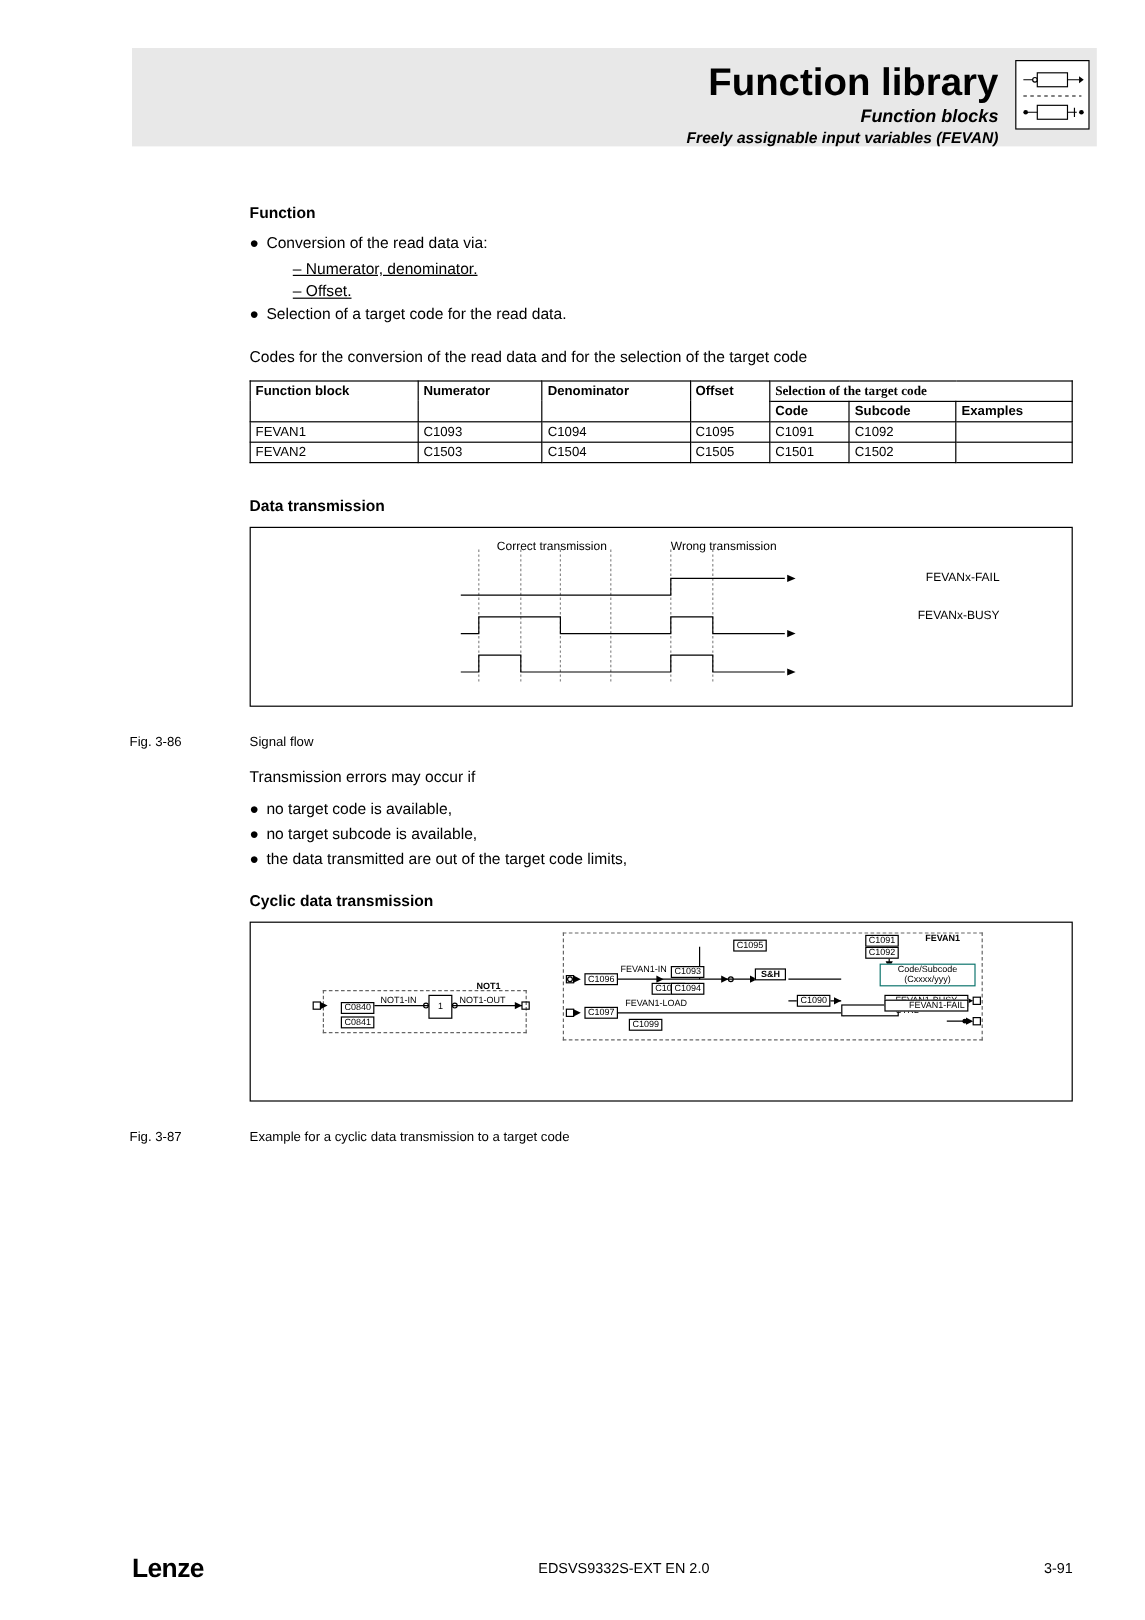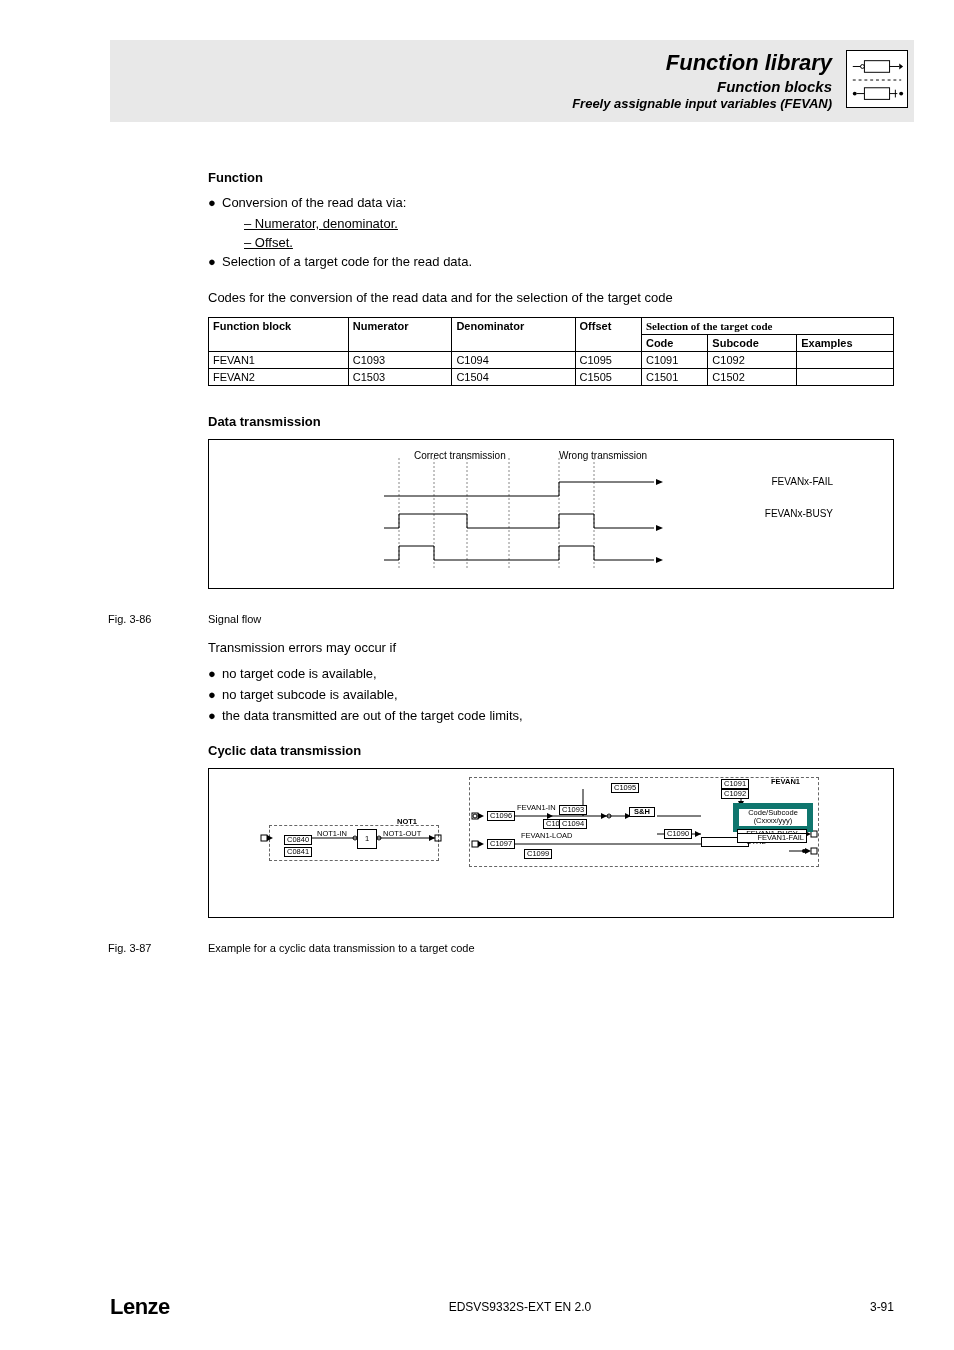--- a/index.html
+++ b/index.html
@@ -24,22 +24,21 @@
     width: 62px; height: 58px;
     border: 1px solid #000;
     background: #fff;
   }
   .header-text {
     position: absolute;
     right: 82px; top: 10px;
     text-align: right;
   }
   .header-title {
-    font-size: 22px;
-    font-style: italic;
+    font-size: 32px;
     font-weight: bold;
     font-family: Arial, sans-serif;
   }
   .header-sub1 { font-size: 15px; font-style: italic; font-weight: bold; margin-top: 2px;}
   .header-sub2 { font-size: 13px; font-style: italic; font-weight: bold; margin-top: 1px;}
   .content {
     position: absolute;
     top: 170px;
     left: 208px;
     right: 60px;
@@ -296,21 +295,21 @@
     <div class="d2-box" style="left:315px; top:80px;">C1099</div>
     <div class="d2-box" style="left:350px; top:36px;">C1093</div>
     <div class="d2-box" style="left:350px; top:50px;">C1094</div>
     <div class="d2-box" style="left:402px; top:14px;">C1095</div>
     <div class="d2-box" style="left:420px; top:38px; font-weight:bold; width:26px; text-align:center;">S&amp;H</div>
     <div class="d2-box" style="left:455px; top:60px;">C1090</div>
     <div class="d2-box" style="left:492px; top:68px; font-weight:normal; width:30px; text-align:center;padding-left:44px;">CTRL</div>
 
     <div class="d2-box" style="left:512px; top:10px;">C1091</div>
     <div class="d2-box" style="left:512px; top:20px;">C1092</div>
-    <div class="d2-box" style="left:524px; top:34px; width:80px; text-align:center; border:6px solid #0f766e;">
+    <div class="d2-box" style="left:524px; top:34px; width:80px; text-align:center; border:1px solid #0f766e;">
       <div>Code/Subcode</div>
       <div>(Cxxxx/yyy)</div>
     </div>
     <div class="d2-box" style="left:528px; top:60px; width:70px; text-align:center;">FEVAN1-BUSY</div>
     <div class="d2-box" style="left:528px; top:64px; width:70px; text-align:right;">FEVAN1-FAIL</div>
   </div>
 
   <div class="fig-row">
     <div class="fig-left">Fig. 3-87</div>
     <div>Example for a cyclic data transmission to a target code</div>

